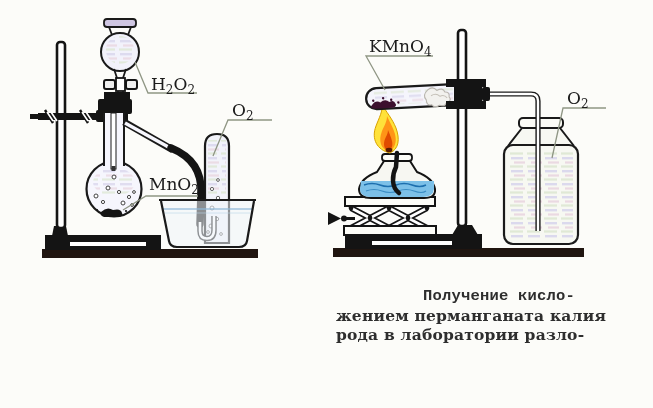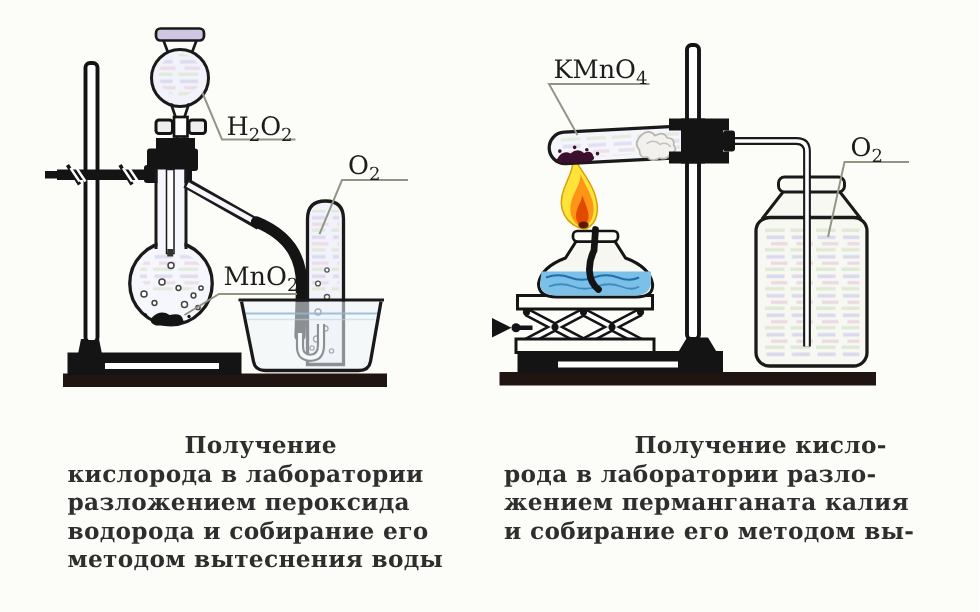--- a/index.html
+++ b/index.html
@@ -19,21 +19,21 @@
     font-weight:bold;
     font-size:15.5px;
     line-height:19px;
     color:#2e2e2e;
     letter-spacing:.2px;
   }
   #caption-left{left:45px;top:287px;width:266px;}
   #caption-right{left:336px;top:287px;width:296px;}
   .cap-line{white-space:nowrap;}
   .ind-l{padding-left:78px;}
-  .ind-r{padding-left:87px;}
+  .ind-r{padding-left:87px;font-family:Liberation Mono, monospace;}
 </style>
 </head>
 <body>
 
 <div id="figure">
 
 <svg id="art" width="653" height="278" viewBox="0 0 653 278">
   <defs>
     <pattern id="striae" width="17" height="13" patternUnits="userSpaceOnUse">
       <rect x="1" y="1" width="12" height="2.4" fill="#d8d5ec"></rect>
@@ -245,28 +245,20 @@
       <path d="M433,56 L366,56 L385,90" fill="none" stroke="#8f9684" stroke-width="1.3"></path>
       <text class="flabel" x="369" y="52"><tspan>KMnO</tspan><tspan class="fsub" dy="4">4</tspan></text>
     </g>
     <g>
       <path d="M606,108 L563,108 L552,158" fill="none" stroke="#8f9684" stroke-width="1.3"></path>
       <text class="flabel" x="567" y="104"><tspan>O</tspan><tspan class="fsub" dy="4">2</tspan></text>
     </g>
   </g>
 </svg>
 
-  <div id="caption-left" class="caption">
-    <div class="cap-line ind-l">Получение</div>
-    <div class="cap-line">кислорода в лаборатории</div>
-    <div class="cap-line">разложением пероксида</div>
-    <div class="cap-line">водорода и собирание его</div>
-    <div class="cap-line">методом вытеснения воды</div>
-  </div>
 
   <div id="caption-right" class="caption">
     <div class="cap-line ind-r">Получение кисло-</div>
+    <div class="cap-line">жением перманганата калия</div>
     <div class="cap-line">рода в лаборатории разло-</div>
-    <div class="cap-line">жением перманганата калия</div>
-    <div class="cap-line">и собирание его методом вы-</div>
   </div>
 
 </div>
 
 </body></html>

